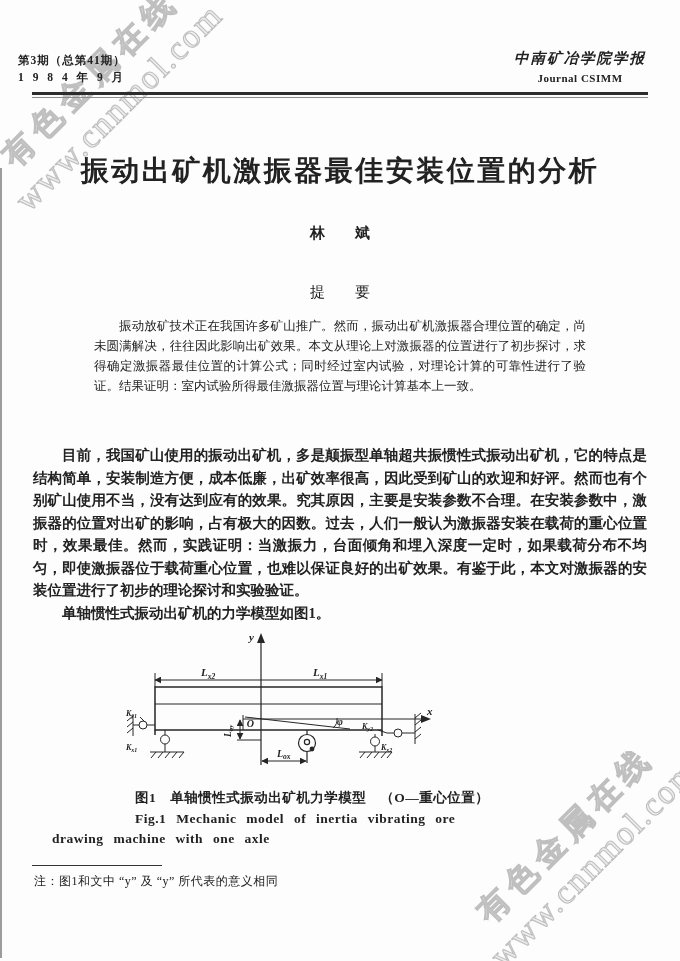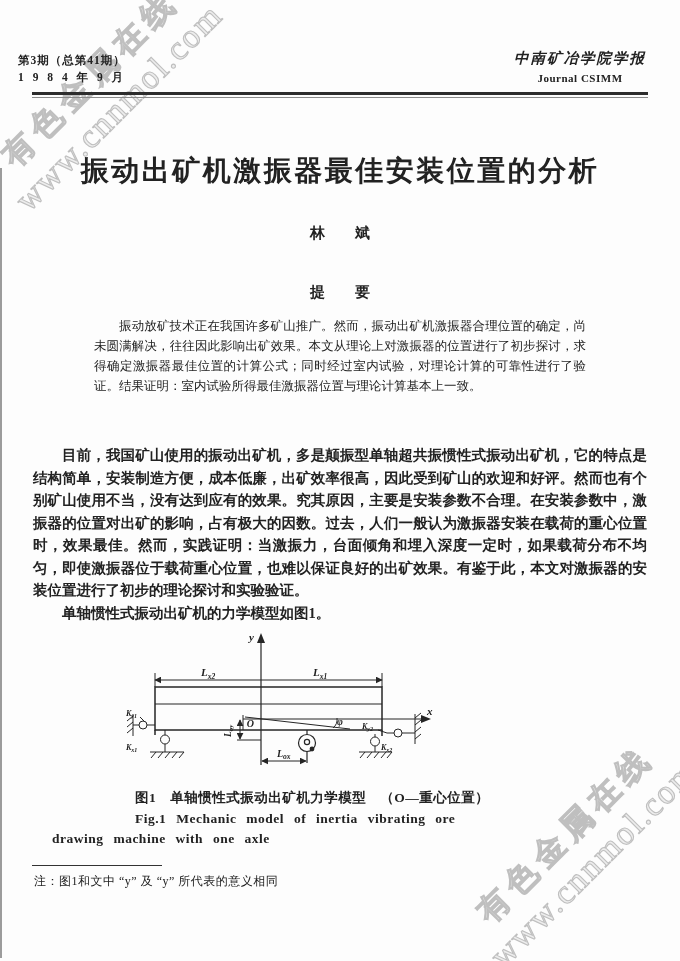--- a/index.html
+++ b/index.html
@@ -30,21 +30,21 @@
   .hdr-center{text-align:center;}
   .journal-zh{font-size:14.5px;font-style:italic;letter-spacing:2px;}
   .journal-en{font-size:11px;letter-spacing:.5px;}
   .hdr-right{text-align:left;letter-spacing:1px;}
   .rule{margin:6px 32px 0 32px;height:2px;border-top:3px solid #2d2d2d;border-bottom:1px solid #8a8a8a;}
   
   .title{margin:54px 30px 0 30px;text-align:center;font-size:28px;font-weight:bold;letter-spacing:2.5px;}
   .author{margin-top:34px;text-align:center;font-size:15px;font-weight:bold;}
   .affil{margin-top:18px;text-align:center;font-size:13px;}
   
-  .abs-head{margin-top:40px;text-align:center;font-size:15px;font-weight:bold;}
+  .abs-head{margin-top:40px;text-align:center;font-size:15px;font-weight:normal;}
   .abstract{margin:14px auto 0 auto;width:492px;font-size:12.5px;line-height:20px;
             text-align:justify;text-indent:2em;}
   
   .body-p{margin:0 33px;font-size:14.5px;line-height:22.5px;text-align:justify;text-indent:2em;font-weight:bold;}
   .p1{margin-top:48px;}
   
   figure{margin:6px 0 0 0;padding:0;}
   .fig-svg{display:block;margin-left:125px;}
   .cap{margin-left:135px;font-weight:bold;}
   .cap-zh{font-size:13.5px;margin-top:14px;letter-spacing:.5px;}

